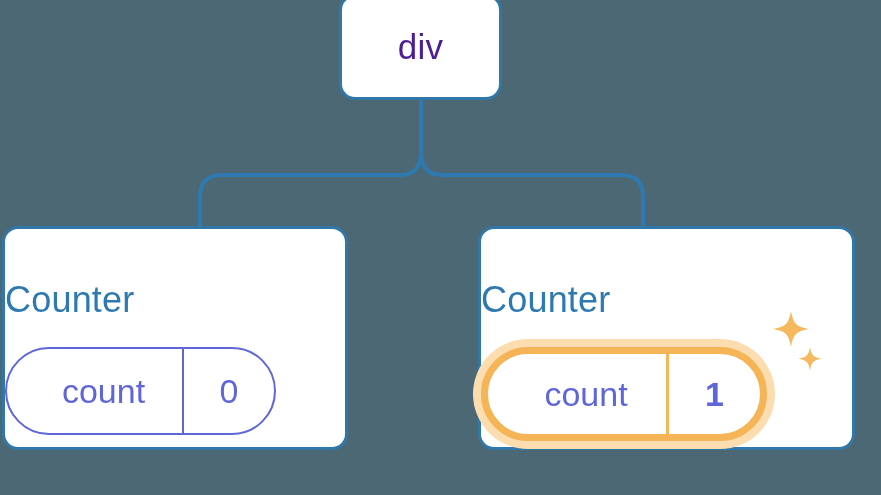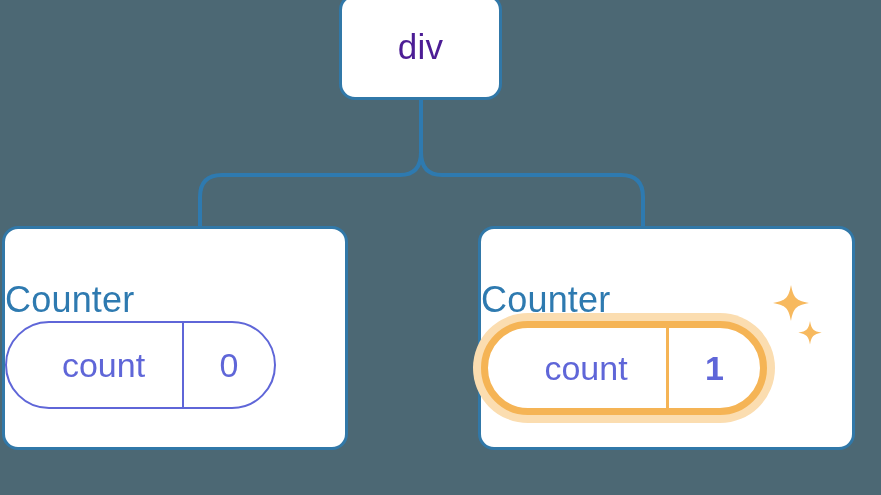--- a/index.html
+++ b/index.html
@@ -66,20 +66,21 @@
   }
   .child-title {
     font-size: 36px;
     color: #2e7ab0;
     margin-top: 50px;
     letter-spacing: 0.2px;
     white-space: nowrap;
   }
   .pill-wrap {
     position: relative;
+    margin-top: 26px;
     display: flex;
     align-items: center;
     justify-content: center;
   }
   .pill {
     position: relative;
     display: flex;
     align-items: stretch;
     height: 88px;
     border: 2.5px solid #5f66d8;

